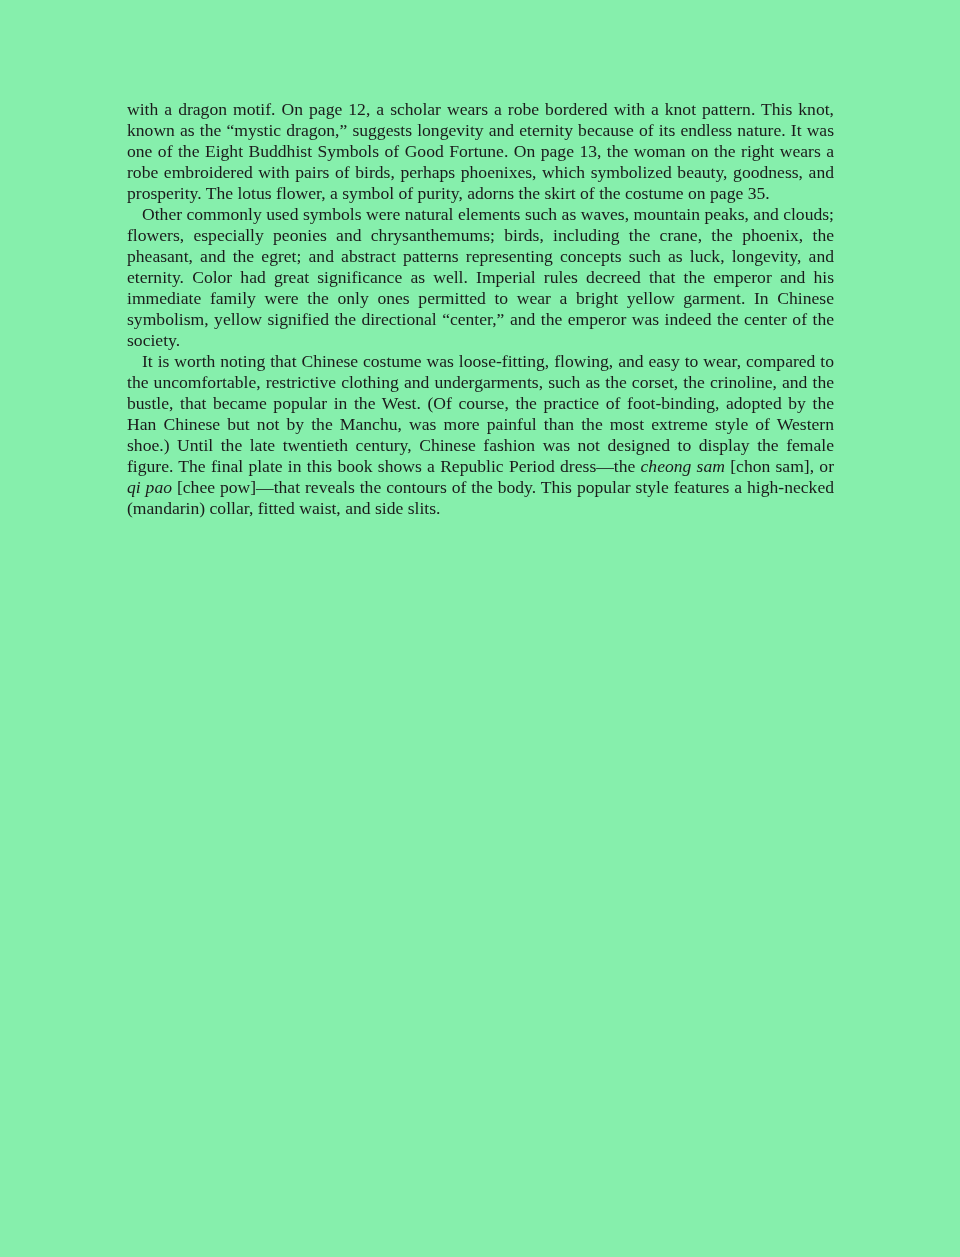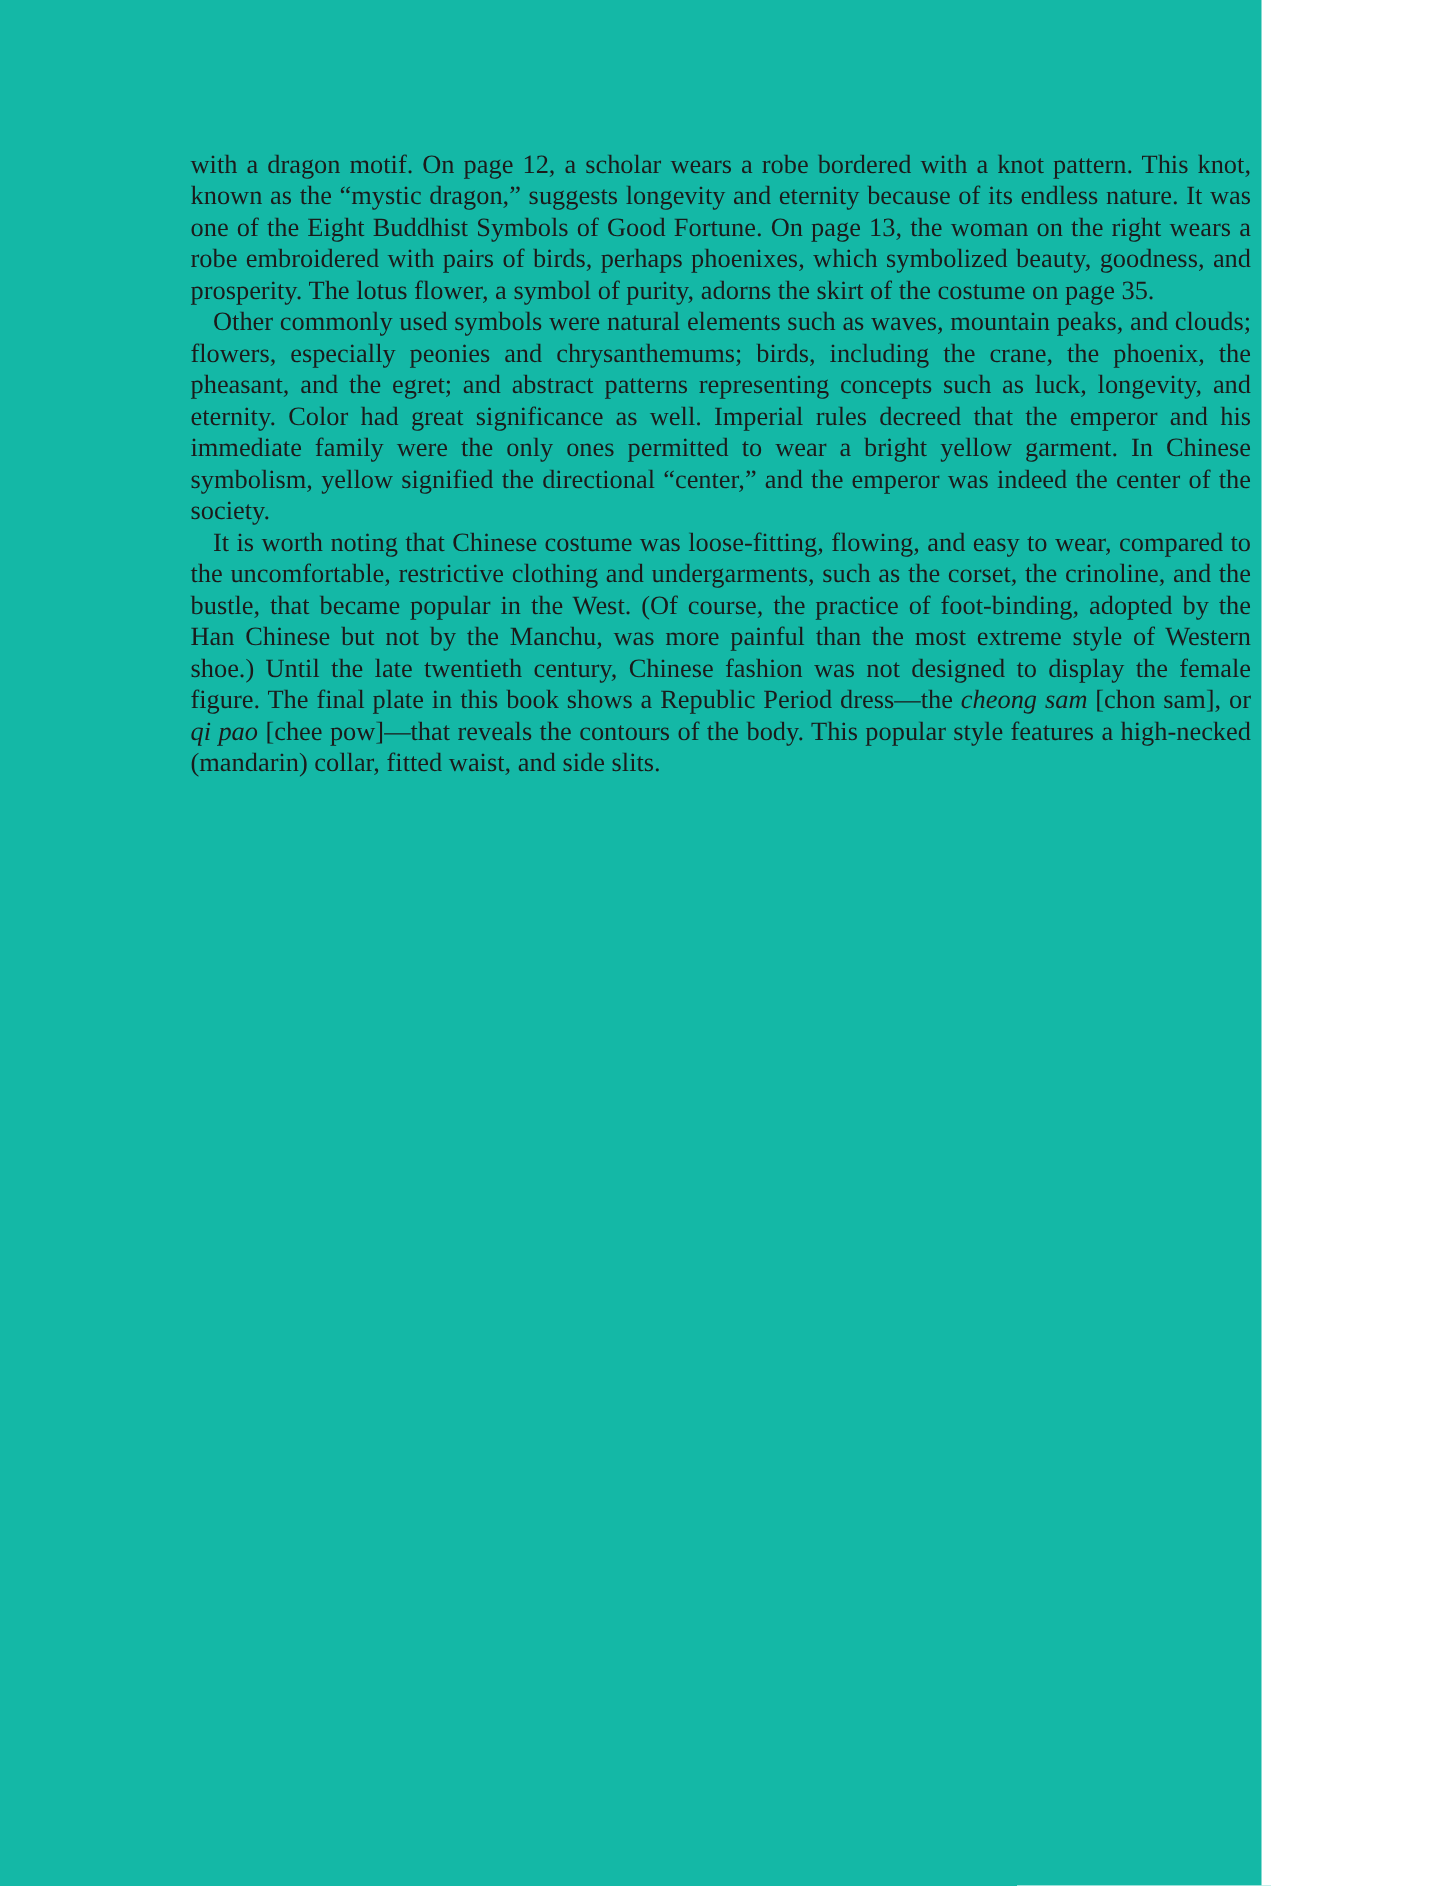--- a/index.html
+++ b/index.html
@@ -2,23 +2,23 @@
 <html><head>
 <meta charset="utf-8">
 <style>
   html, body {
     margin: 0;
     padding: 0;
     background: #ffffff;
   }
   .page {
     position: relative;
-    width: 841px;
+    width: 960px;
     height: 1257px;
-    background: #14b8a6;
+    background: #86efac;
     overflow: hidden;
   }
   .text-block {
     position: absolute;
     left: 127px;
     top: 99px;
     width: 707px;
     font-family: "Liberation Serif", "DejaVu Serif", serif;
     font-size: 17.6px;
     line-height: 21px;

